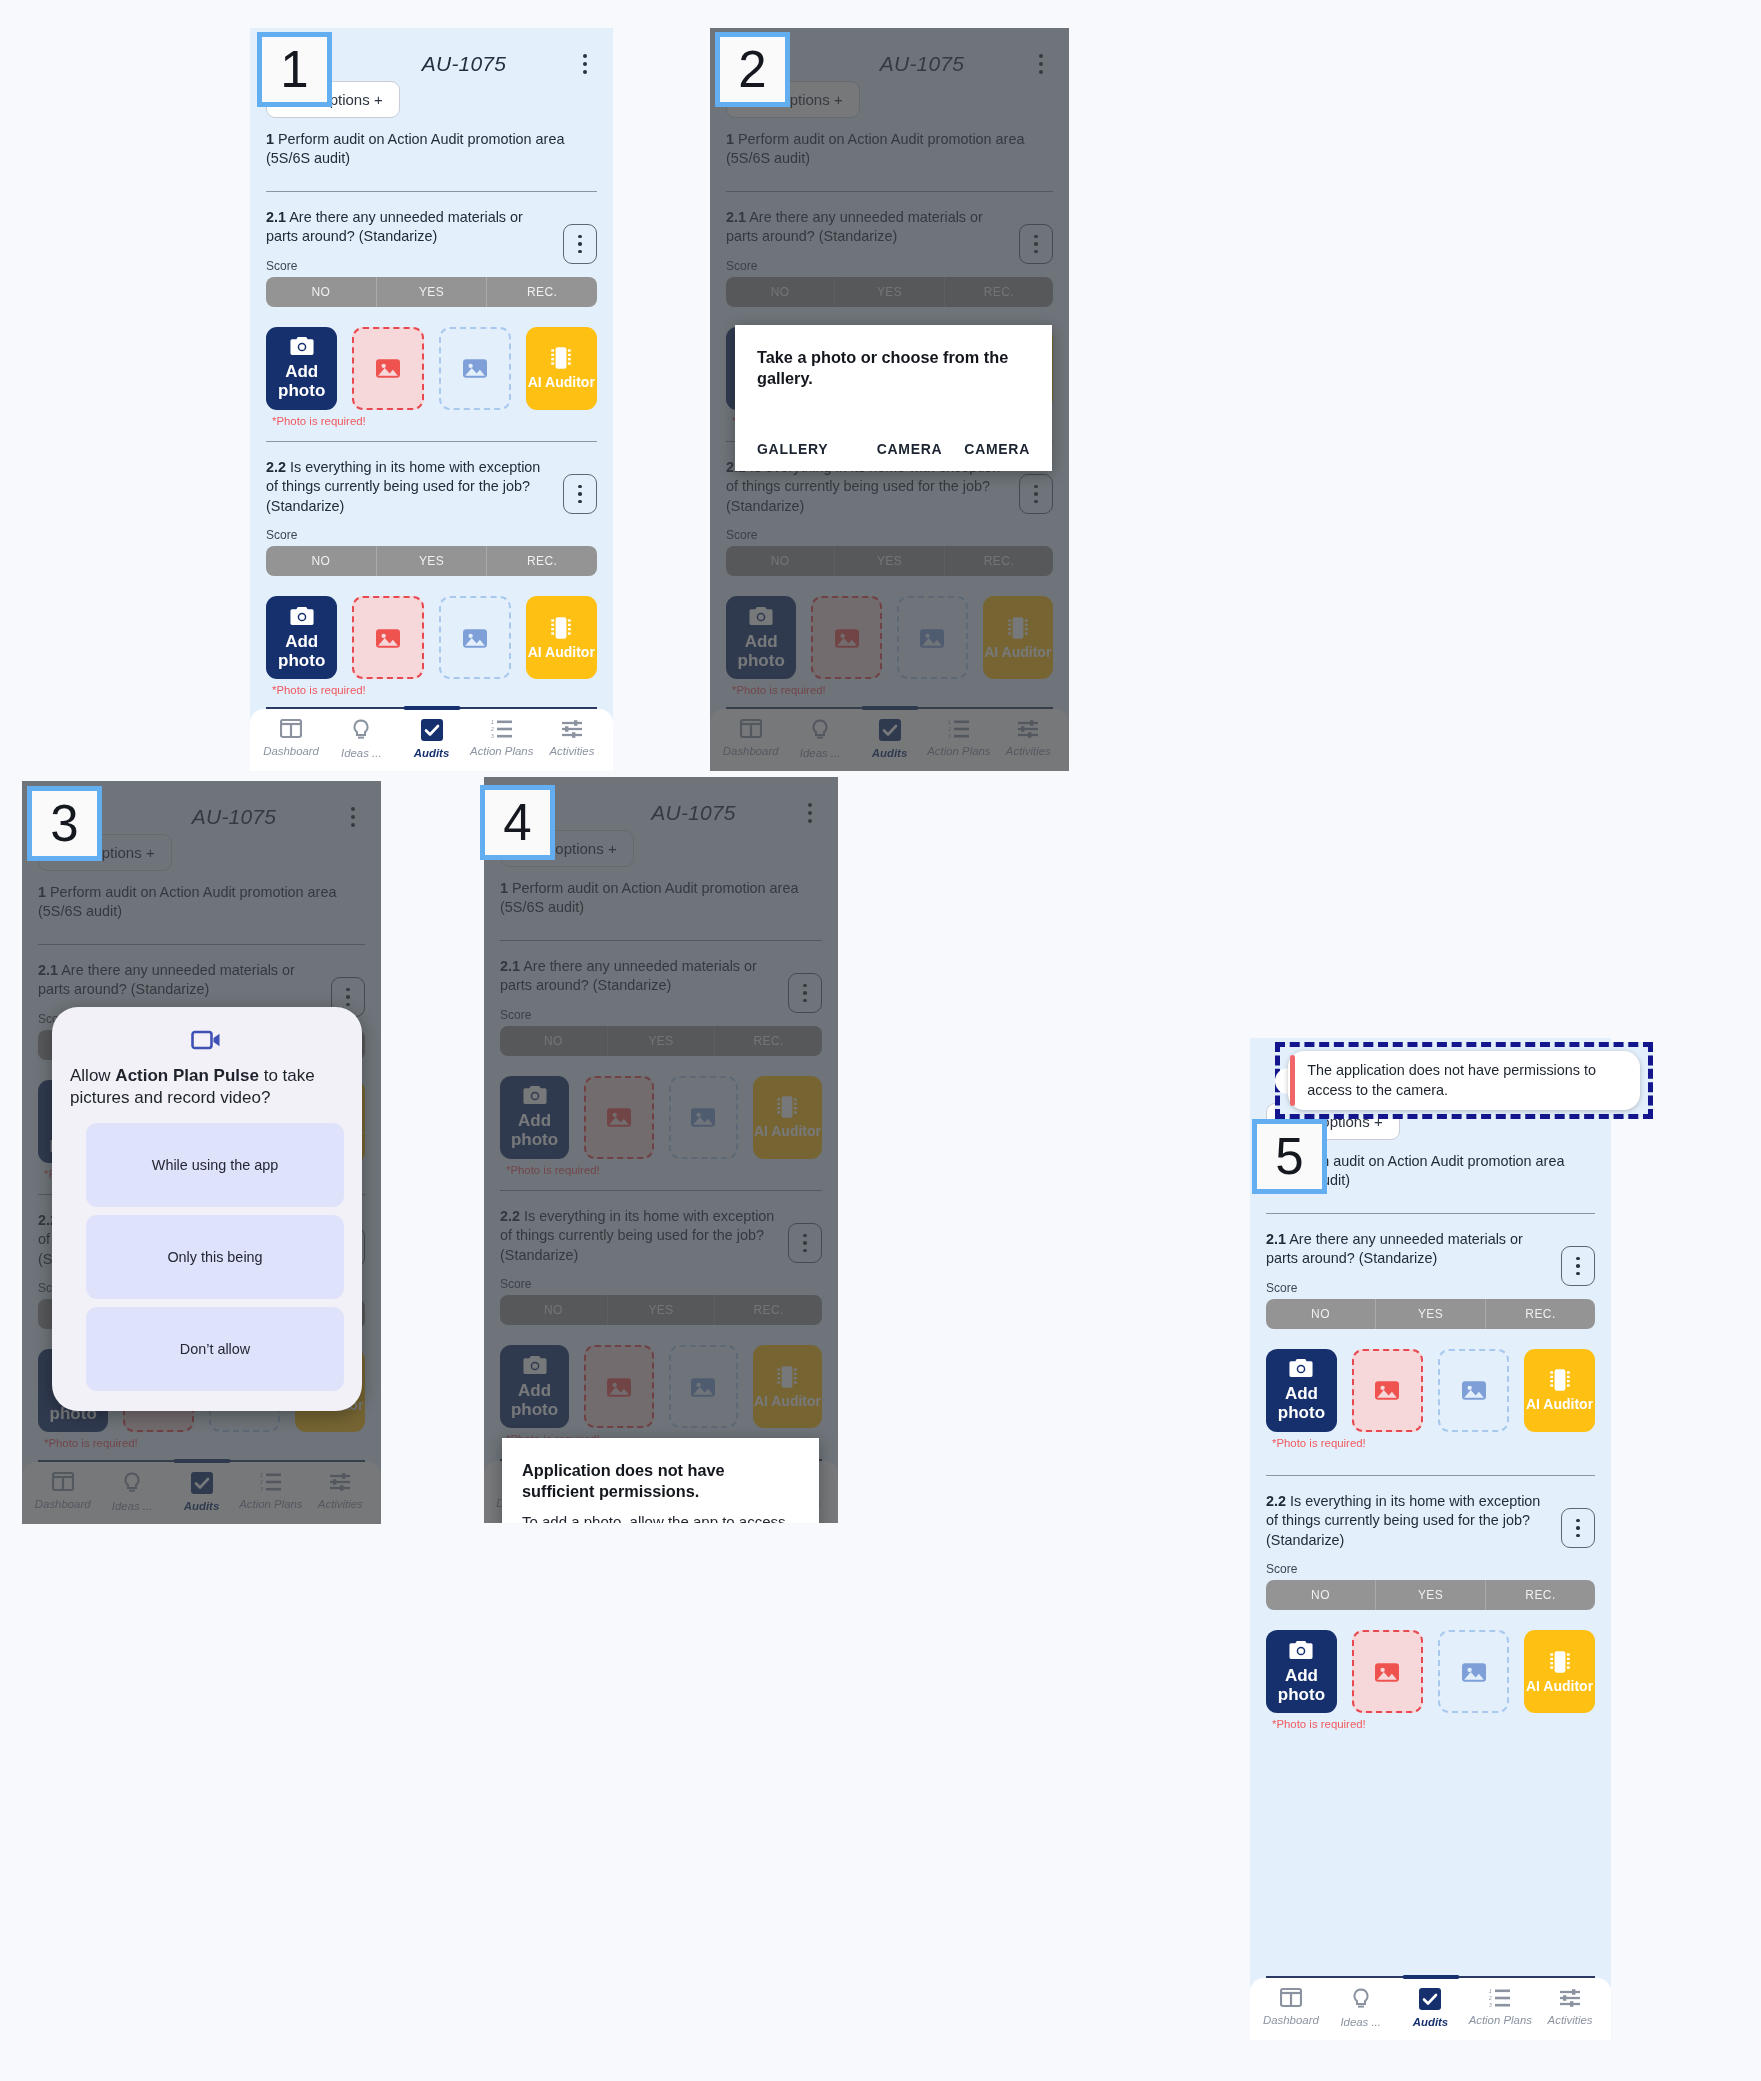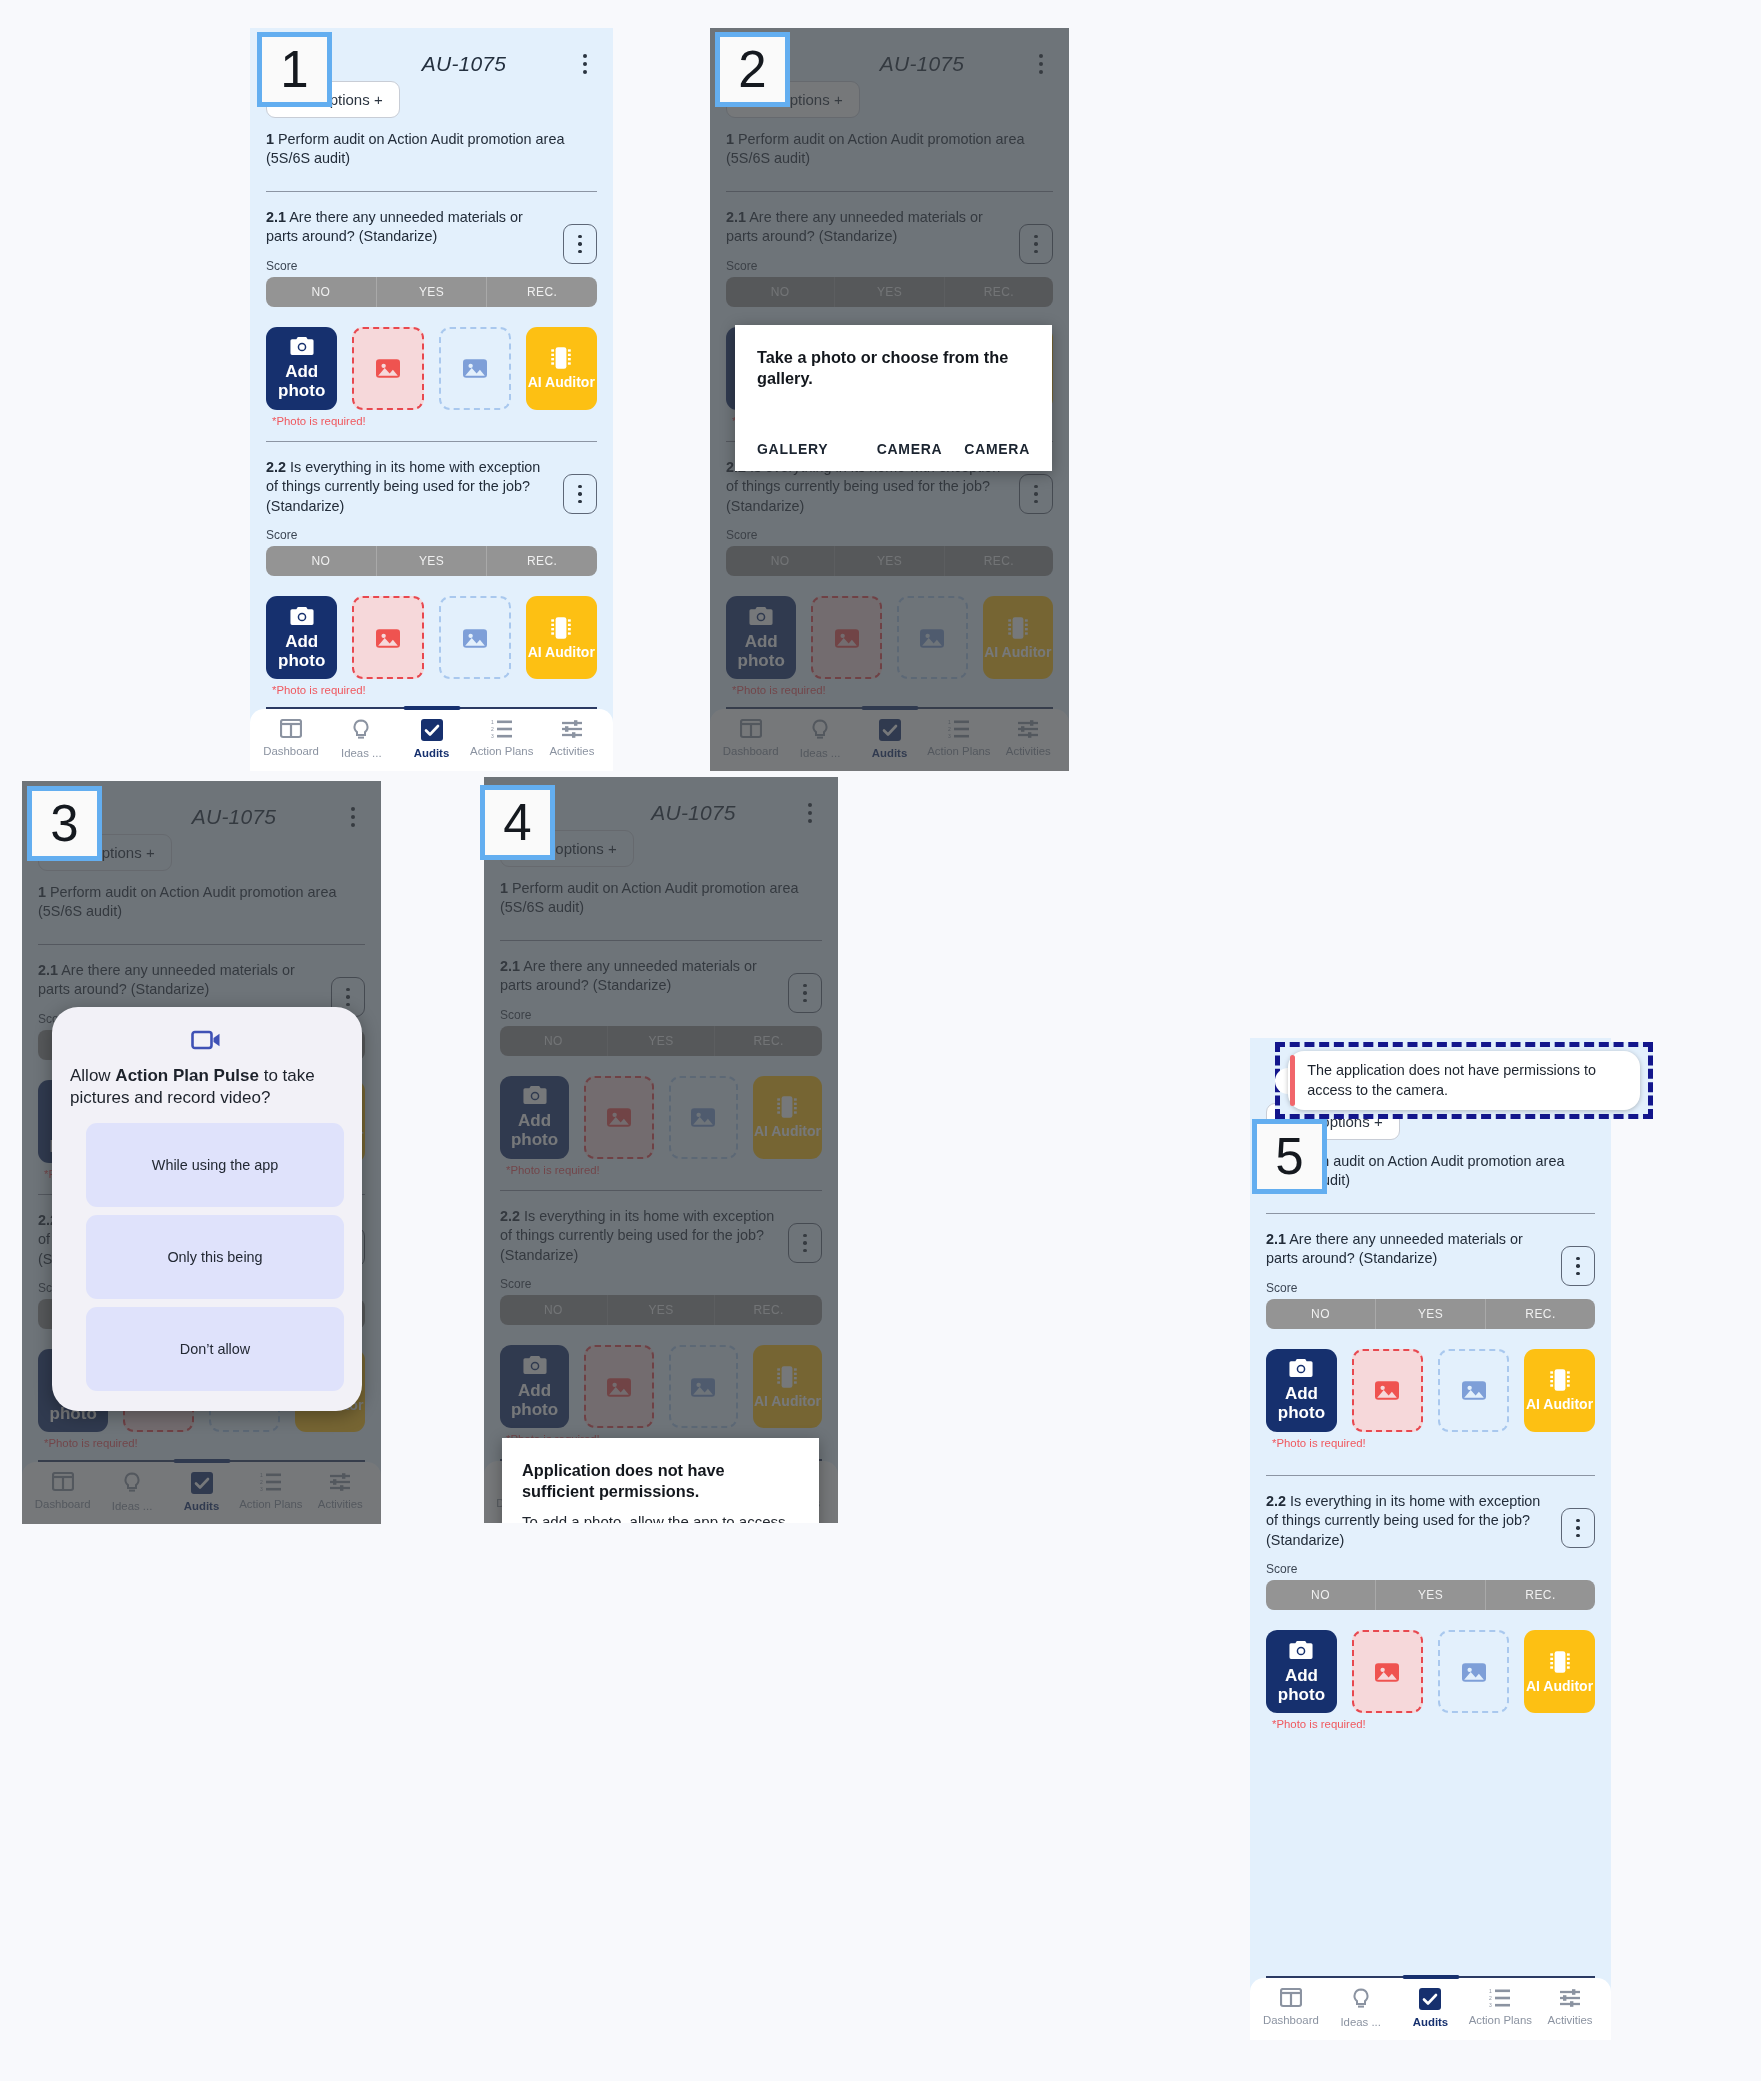--- a/index.html
+++ b/index.html
@@ -61,21 +61,21 @@
   .pbox.add { background:#16306e; color:#fff; }
   .pbox.add .lbl { font-size:17px; font-weight:bold; line-height:1.12; text-align:center; margin-top:5px;}
   .pbox.red { background:#f6d8da; border:2.5px dashed #e8484f; }
   .pbox.blue { background:transparent; border:2.5px dashed #a9c8ee; }
   .pbox.ai { background:#fdc013; color:#fff; }
   .pbox.ai .lbl { font-size:14px; font-weight:bold; line-height:1.12; text-align:center; margin-top:4px;}
 
   .req { color:#f0585e; font-size:11.4px; margin-top:5px; margin-left:6px;}
 
   
-  .nav-wrap { margin-top:auto; position:relative; padding-top:8px;}
+  .nav-wrap { margin-top:auto; position:relative; padding-top:8px;font-style:italic;}
   .nav-top-line { height:2px; background:#2b3a63; margin:0 16px; position:relative;}
   .nav-active-mark { position:absolute; width:57px; height:4px; background:#16306e; top:-1px; left:50%; transform:translateX(-50%); border-radius:2px;}
   .nav { background:#fff; border-radius:14px 14px 0 0; display:flex; padding:10px 6px 12px 6px; }
   .nav-item { flex:1; display:flex; flex-direction:column; align-items:center; gap:6px;}
   .nav-lbl { font-size:11.4px; color:#8b93a1; white-space:nowrap;}
   .nav-item.active .nav-lbl { color:#16306e; font-weight:bold;}
 
   
   .badge {
     position:absolute; background:#fafafa; border:5px solid #63aef0;

